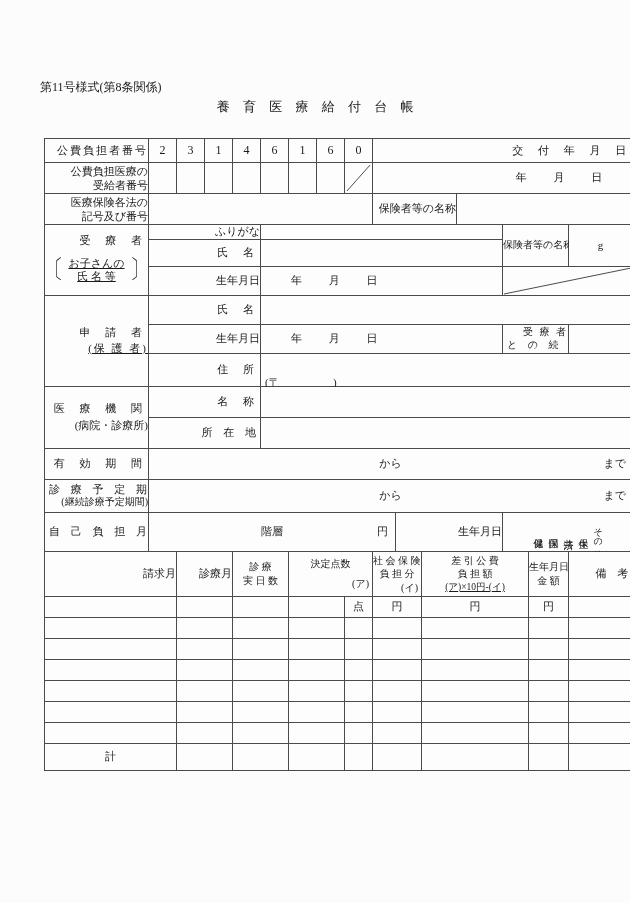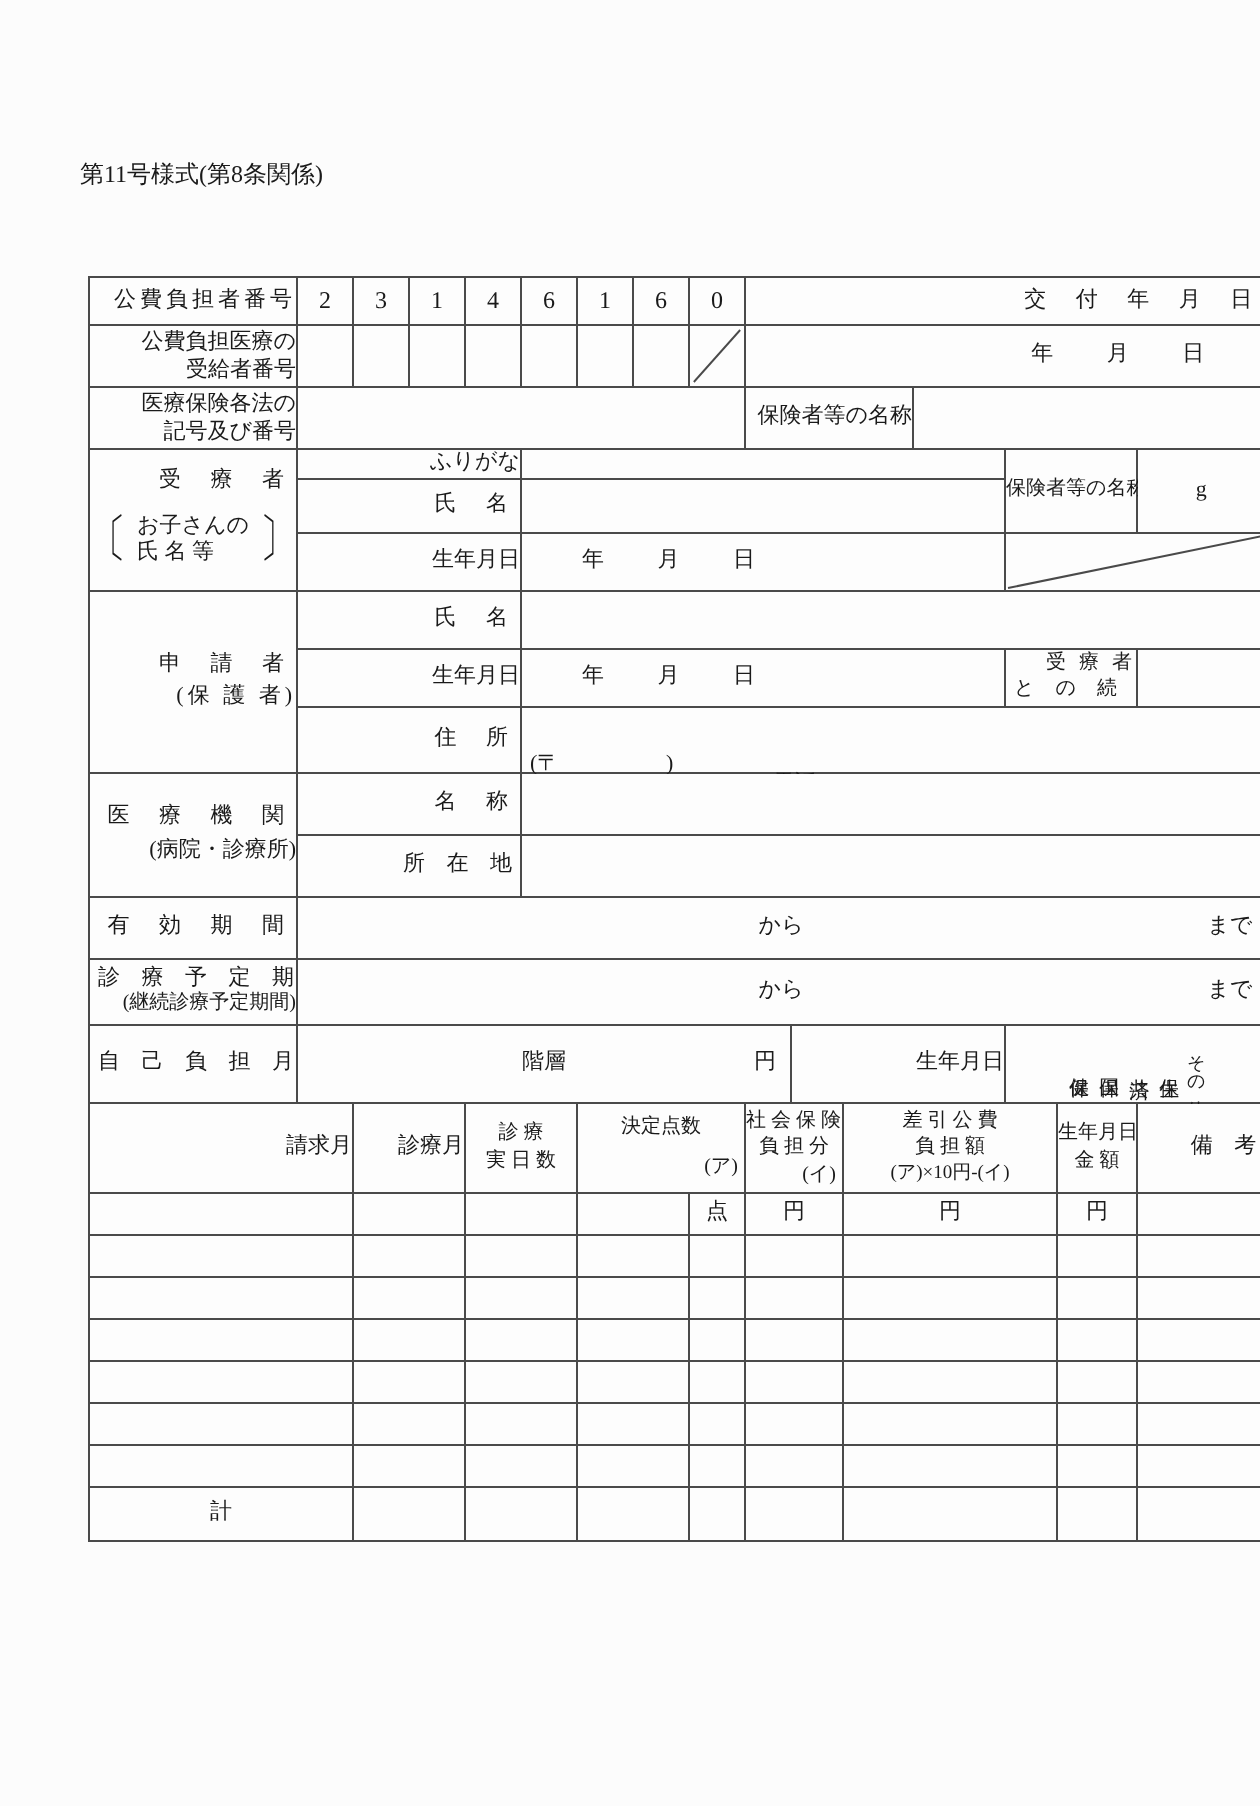--- a/index.html
+++ b/index.html
@@ -96,22 +96,23 @@
   }
   .brk {
     font-size: 26px;
     line-height: 0.8;
     font-family: "Liberation Serif", serif;
     display: inline-block;
     transform: scaleX(0.7);
   }
   .brk-inner {
     display: inline-block;
-    text-align: left;
+    text-align: center;
     padding: 0 1px;
+    text-decoration: underline;
   }
   .brk-inner span { display: block; white-space: nowrap; }
 
   .vert-group {
     display: flex;
     flex-direction: row;
     justify-content: center;
     align-items: center;
     height: 100%;
     gap: 0px;
@@ -138,20 +139,21 @@
   .hdr-center { text-align: center; }
 
   .unit-row td { height: 20px; }
 </style>
 </head>
 <body>
 
 <div class="page">
 
   <div class="form-no">第11号様式(第8条関係)</div>
+  <div class="doc-title">養 育 医 療 給 付 台 帳</div>
 
   <table class="form">
     <colgroup>
       <col style="width:104px">
       <col style="width:28px">
       <col style="width:28px">
       <col style="width:28px">
       <col style="width:28px">
       <col style="width:28px">
       <col style="width:28px">
@@ -272,21 +274,21 @@
           <svg viewBox="0 0 130 28" preserveAspectRatio="none">
                 <line x1="1" y1="27" x2="129" y2="1" stroke="#4a4a4a" stroke-width="1"></line>
               </svg>
         </span>
       </td>
     </tr>
 
     <tr>
       <td rowspan="3">
         <span class="lbl sp3">申  請  者</span>
-        <span class="lbl sp2" style="margin-top:2px;">(保  護  者)</span>
+        <span class="lbl sp2" style="margin-top:2px;text-decoration:underline;">(保  護  者)</span>
       </td>
       <td colspan="4" style="height:28px">
         <span class="lbl sp3">氏    名</span>
       </td>
       <td colspan="14"></td>
     </tr>
 
     <tr>
       <td colspan="4" style="height:28px">
         <span class="lbl tight">生年月日</span>
@@ -406,21 +408,21 @@
         <div class="hdr-multi hdr-center">
           <span>社 会 保 険 等</span>
           <span>負   担   分</span>
           <span class="hdr-right">(イ)</span>
         </div>
       </td>
       <td colspan="3">
         <div class="hdr-multi hdr-center">
           <span>差  引  公  費</span>
           <span>負    担    額</span>
-          <span style="font-size:9.5px;">(ア)×10円-(イ)</span>
+          <span style="font-size:9.5px;text-decoration:underline;">(ア)×10円-(イ)</span>
         </div>
       </td>
       <td colspan="2">
         <div class="hdr-multi hdr-center">
           <span>生年月日</span>
           <span>金    額</span>
         </div>
       </td>
       <td colspan="2">
         <span class="lbl sp1">備    考</span>

